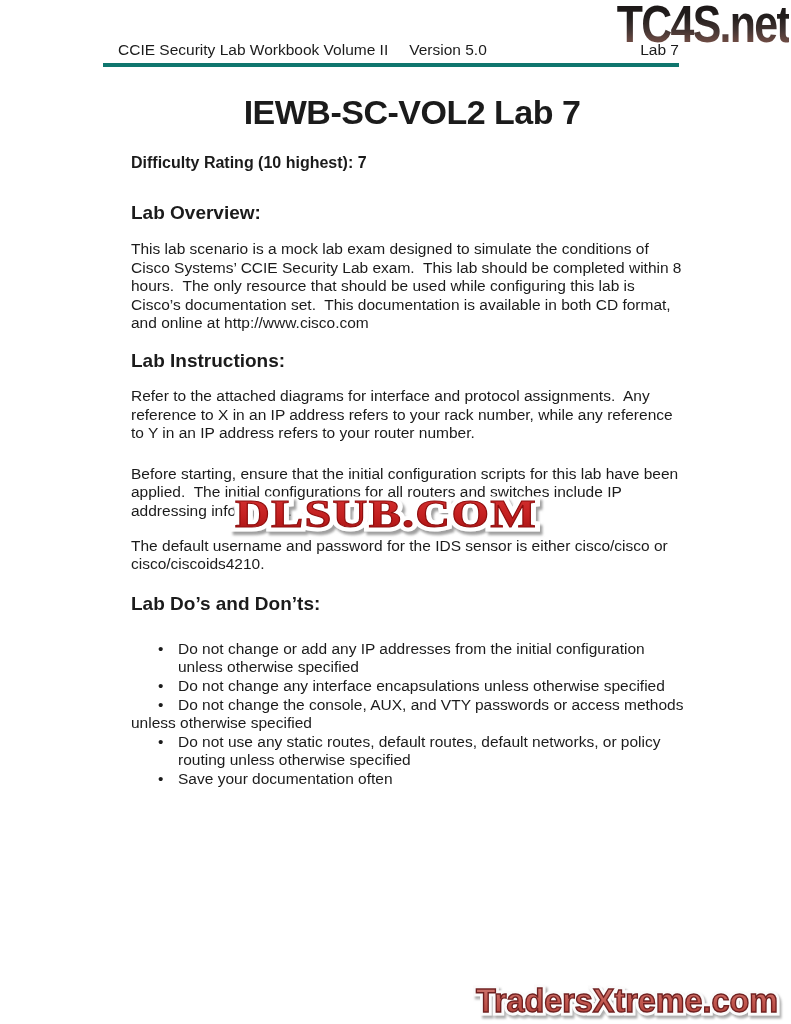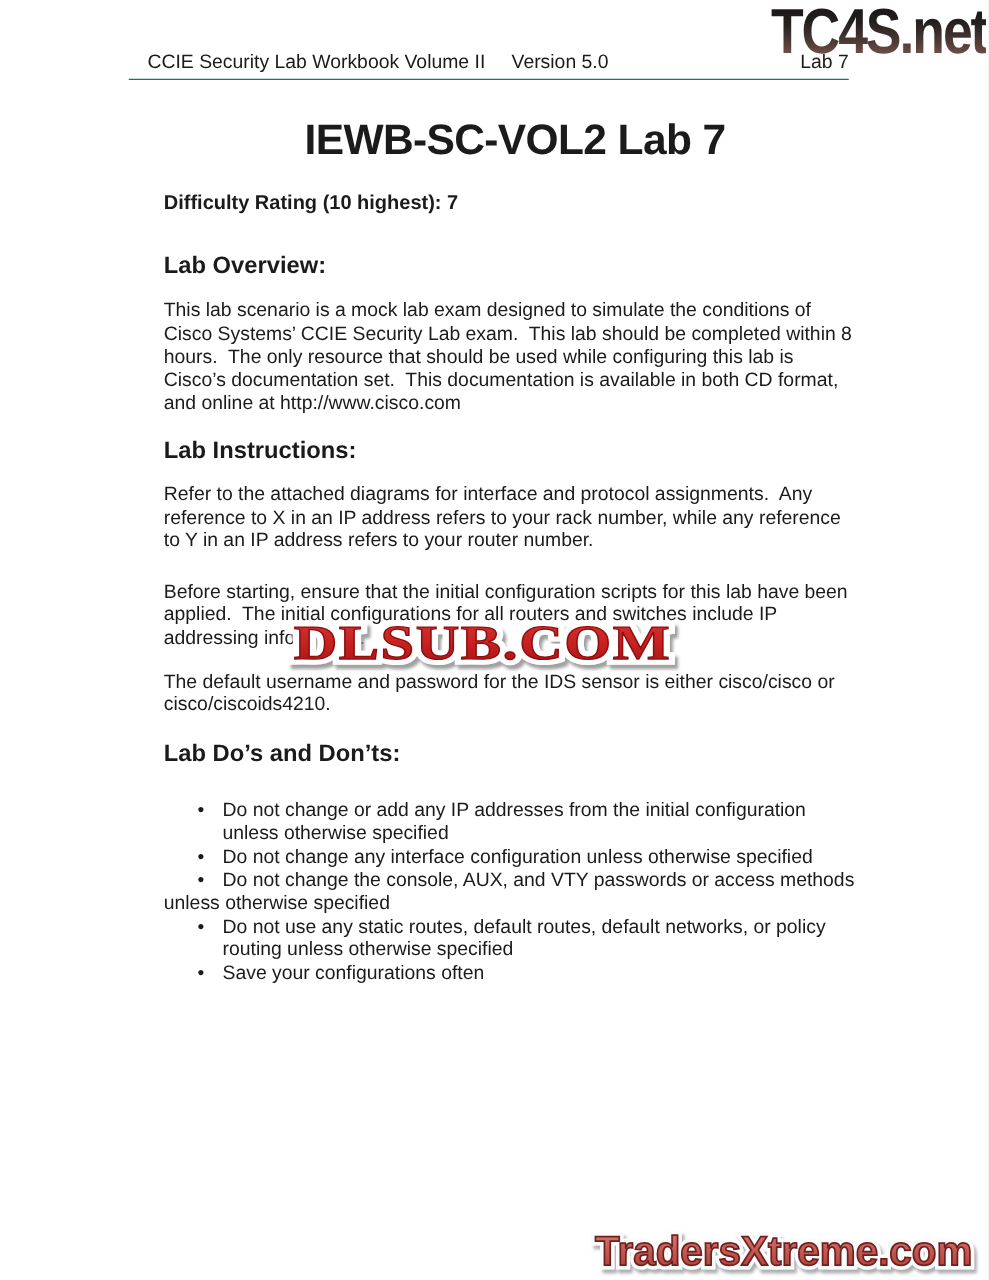--- a/index.html
+++ b/index.html
@@ -19,21 +19,21 @@
   @supports (-webkit-background-clip: text) {
     .tc4s-logo {
       background:linear-gradient(180deg,#181414 0%,#241f1e 35%,#453633 62%,#6f4c44 85%,#86625a 100%);
       -webkit-background-clip:text; background-clip:text; color:transparent;
     }
   }
 
   
   .header {
     position:absolute; left:103px; top:41px; width:576px;
-    border-bottom:1px solid #0f766e; padding-bottom:5px;
+    border-bottom:4px solid #0f766e; padding-bottom:5px;
     display:flex; justify-content:space-between; align-items:flex-end;
     font-size:15.5px; line-height:17px;
   }
   .header-left { padding-left:15px; white-space:nowrap; }
   .header-version { margin-left:21px; }
   .header-right { white-space:nowrap; }
 
   
   .content {
     position:absolute; left:131px; top:66px; width:562px;
@@ -109,26 +109,26 @@
 applied.  The initial configurations for all routers and switches include IP
 addressing information.</p>
     <p class="para p-default">The default username and password for the IDS sensor is either cisco/cisco or
 cisco/ciscoids4210.</p>
 
     <h2 class="h-section h-dos">Lab Do’s and Don’ts:</h2>
 
     <div class="bullets">
       <div class="bullet-item"><span class="bullet-marker">•</span><span class="bullet-text">Do not change or add any IP addresses from the initial configuration
 unless otherwise specified</span></div>
-      <div class="bullet-item"><span class="bullet-marker">•</span><span class="bullet-text">Do not change any interface configuration unless otherwise specified</span></div>
+      <div class="bullet-item"><span class="bullet-marker">•</span><span class="bullet-text">Do not change any interface encapsulations unless otherwise specified</span></div>
       <div class="bullet-item no-hang"><span class="bullet-marker">•</span><span class="bullet-text">Do not change the console, AUX, and VTY passwords or access methods
 unless otherwise specified</span></div>
       <div class="bullet-item"><span class="bullet-marker">•</span><span class="bullet-text">Do not use any static routes, default routes, default networks, or policy
 routing unless otherwise specified</span></div>
-      <div class="bullet-item"><span class="bullet-marker">•</span><span class="bullet-text">Save your configurations often</span></div>
+      <div class="bullet-item"><span class="bullet-marker">•</span><span class="bullet-text">Save your documentation often</span></div>
     </div>
 
   </div>
 
   <svg class="wm-dlsub" viewBox="0 0 322 54" xmlns="http://www.w3.org/2000/svg">
     <defs>
       <filter id="gray-shadow" x="-20%" y="-20%" width="140%" height="160%">
         <feDropShadow dx="2.5" dy="3.5" stdDeviation="1.2" flood-color="#8f8f8f" flood-opacity="0.85"></feDropShadow>
       </filter>
       <linearGradient id="dlsub-grad" x1="0" y1="0" x2="0" y2="1">

